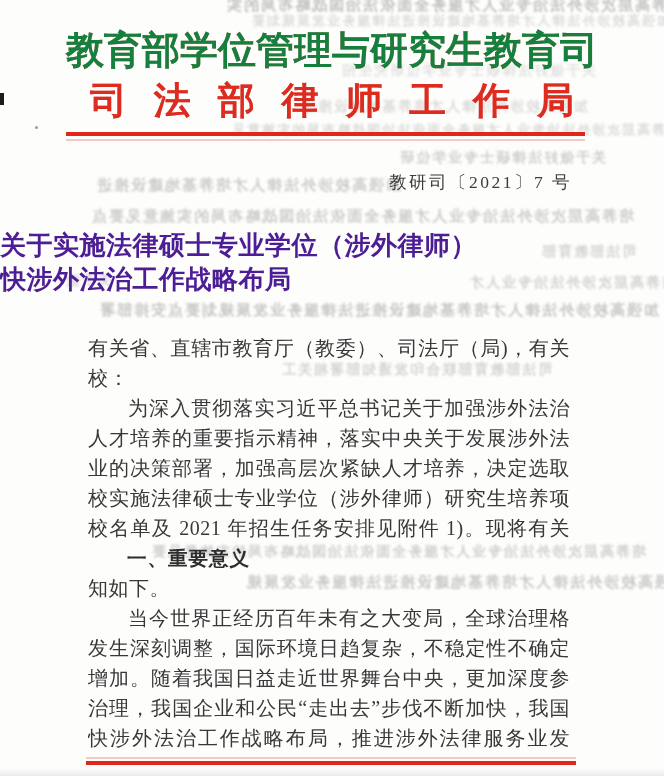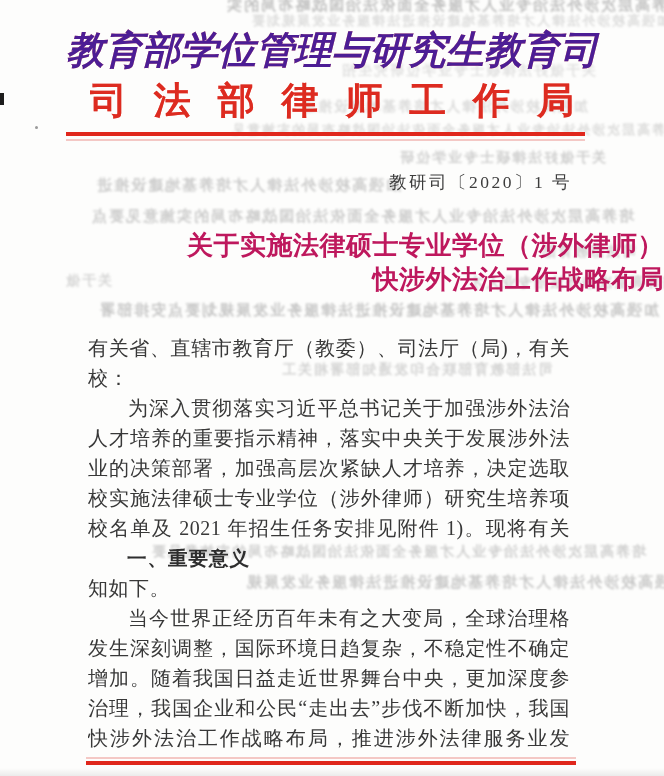--- a/index.html
+++ b/index.html
@@ -33,22 +33,22 @@
   .rule{position:absolute;}
   .rule-thick{height:4px;}
   .rule-thin{height:2px;opacity:.55;}
   
   .doc-number{
     position:absolute;top:170px;right:92px;font-size:17.5px;color:#3c3c3c;
     letter-spacing:2.5px;
   }
   
   .title{
-    position:absolute;left:0;top:229px;width:664px;text-align:right;
-    font-size:26px;font-weight:700;color:#be185d;line-height:34px;
+    position:absolute;left:0;top:229px;width:664px;text-align:left;
+    font-size:26px;font-weight:700;color:#4c1d95;line-height:34px;
     letter-spacing:.5px;
   }
   
   .body-text{
     position:absolute;left:88px;top:333px;width:482px;color:#383838;
   }
   .line{
     height:30px;line-height:30px;font-size:20px;letter-spacing:.5px;
     overflow:hidden;
   }
@@ -81,37 +81,37 @@
       <div class="bleed" style="left: 98px; top: 301px; font-size: 15px; opacity: 0.5;">加强高校涉外法律人才培养基地建设推进法律服务业发展规划要点安排部署</div>
       <div class="bleed" style="left: 280px; top: 361px; font-size: 14px; opacity: 0.38;">司法部教育部联合印发通知部署相关工</div>
       <div class="bleed" style="left: 150px; top: 543px; font-size: 14px; opacity: 0.42;">培养高层次涉外法治专业人才服务全面依法治国战略布局的实施意见要</div>
       <div class="bleed" style="left: 245px; top: 573px; font-size: 15px; opacity: 0.48;">加强高校涉外法律人才培养基地建设推进法律服务业发展规</div>
     </div>
 
   <div class="edge-mark"></div>
   <div class="speck"></div>
 
   <div class="header">
-    <div class="header-line1" style="color: #4c1d95; font-style: italic;">教育部学位管理与研究生教育司</div>
+    <div class="header-line1" style="color: #15803d;">教育部学位管理与研究生教育司</div>
     <div class="header-line2" id="header-line2" style="color: rgb(221, 43, 32);">
         <span>司</span>
         <span>法</span>
         <span>部</span>
         <span>律</span>
         <span>师</span>
         <span>工</span>
         <span>作</span>
         <span>局</span>
       </div>
   </div>
 
   <div class="rule rule-thick" style="left: 66px; top: 132px; width: 519px; background: rgb(224, 39, 28);"></div>
   <div class="rule rule-thin" style="left: 66px; top: 139px; width: 519px; background: rgb(236, 157, 151);"></div>
 
-  <div class="doc-number">教研司〔2020〕1 号</div>
+  <div class="doc-number">教研司〔2021〕7 号</div>
 
   <div class="title">
     <div>关于实施法律硕士专业学位（涉外律师）</div>
     <div>快涉外法治工作战略布局</div>
   </div>
 
   <div class="body-text" id="body-text">
       <div class="line v-justify">有关省、直辖市教育厅（教委）、司法厅（局)，有关高等学</div>
       <div class="line v-left">校：</div>
       <div class="line v-justify v-indent">为深入贯彻落实习近平总书记关于加强涉外法治专业</div>

